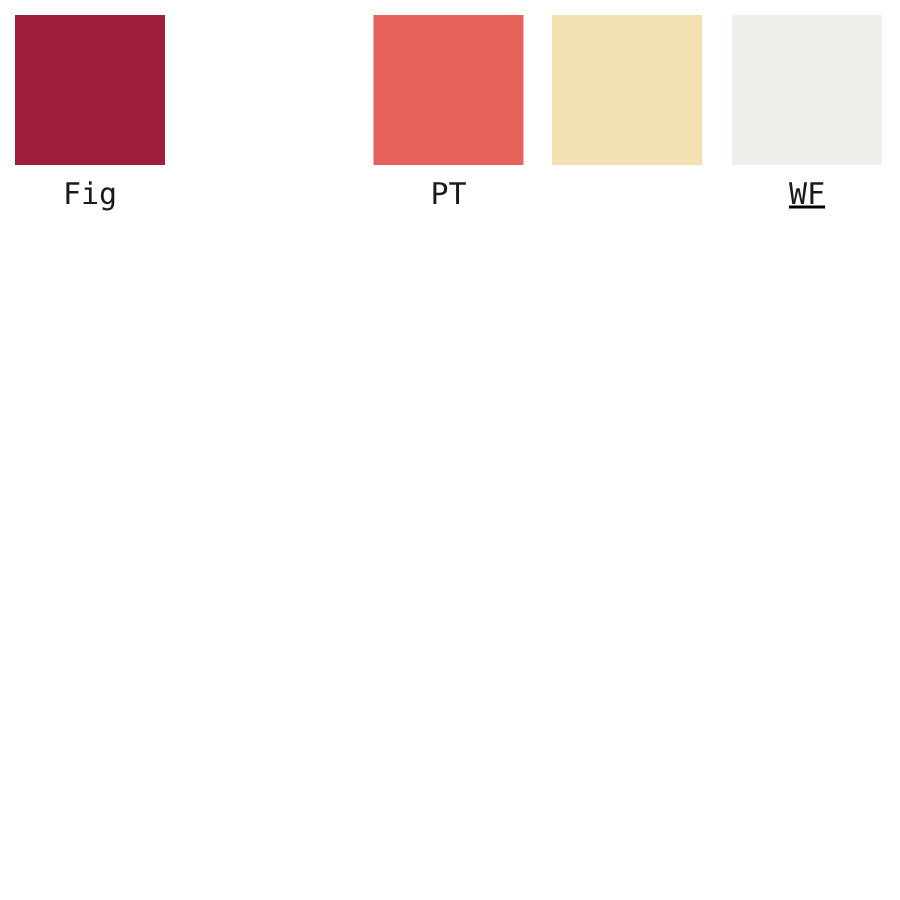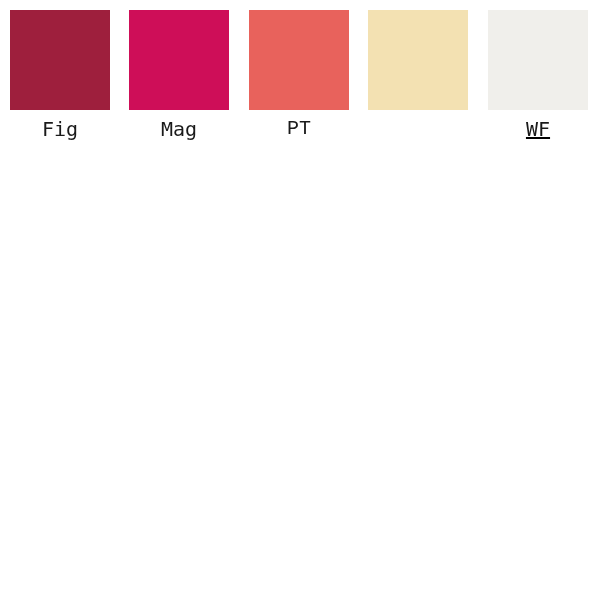--- a/index.html
+++ b/index.html
@@ -71,28 +71,24 @@
 
 <div id="palette-figure">
 
   <div class="swatch-row">
 
     <div class="swatch-cell" id="cell-0" style="left: 10px; top: 10px;">
       <span class="swatch-chip" style="background-color: rgb(158, 31, 61); width: 100px; height: 100px;"></span>
       <span class="swatch-label" style="width: 100px;">Fig</span>
     </div>
 
-    <div class="swatch-cell" id="cell-1" style="left: 129px; top: 10px;">
-      <span class="swatch-chip" style="background-color: rgb(206, 14, 88); width: 100px; height: 100px;"></span>
-      <span class="swatch-label" style="width: 100px;">Mag</span>
-    </div>
 
     <div class="swatch-cell" id="cell-2" style="left: 249px; top: 10px;">
       <span class="swatch-chip" style="background-color: rgb(232, 98, 92); width: 100px; height: 100px;"></span>
-      <span class="swatch-label" style="width: 100px; font-family: Liberation Mono, monospace;">PT</span>
+      <span class="swatch-label" style="width: 100px;">PT</span>
     </div>
 
     <div class="swatch-cell" id="cell-3" style="left: 368px; top: 10px;">
       <span class="swatch-chip" style="background-color: rgb(243, 225, 178); width: 100px; height: 100px;"></span>
     </div>
 
     <div class="swatch-cell" id="cell-4" style="left: 488px; top: 10px; text-decoration: underline;">
       <span class="swatch-chip" style="background-color: rgb(240, 239, 235); width: 100px; height: 100px;"></span>
       <span class="swatch-label" style="width: 100px;">WF</span>
     </div>

